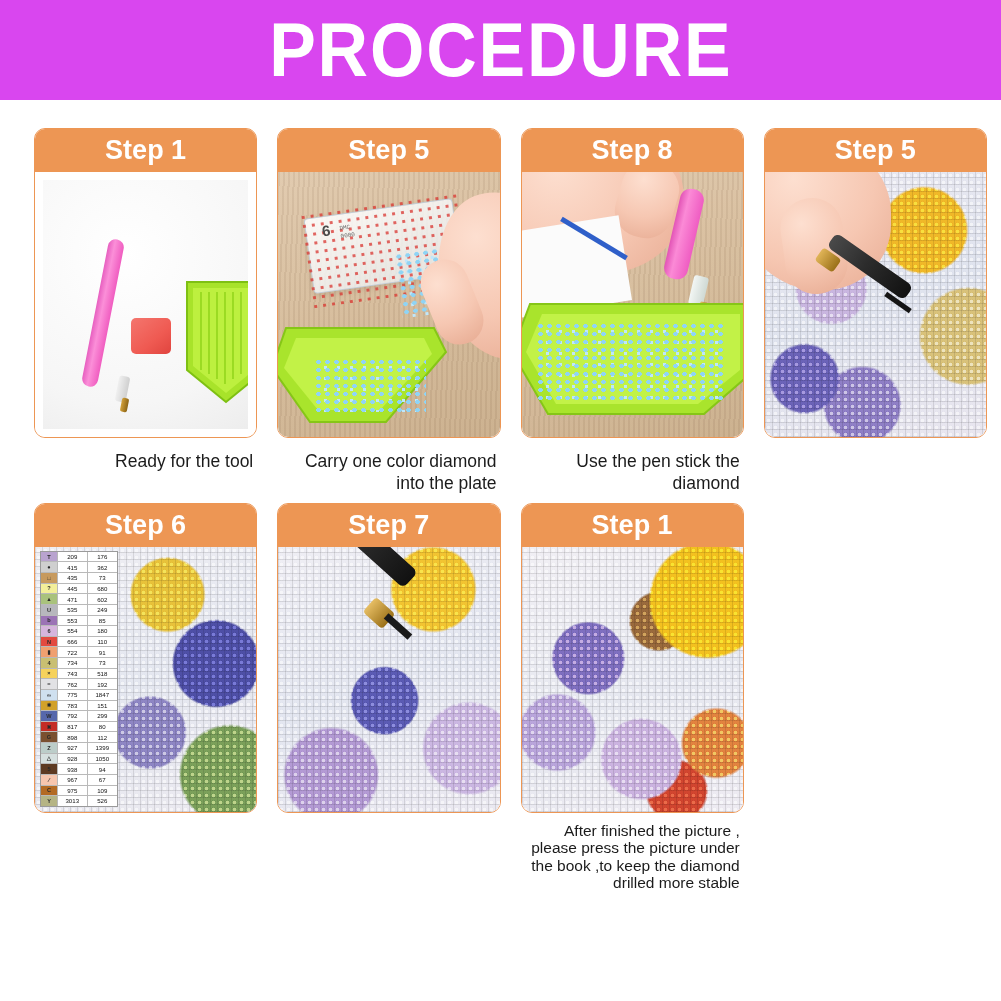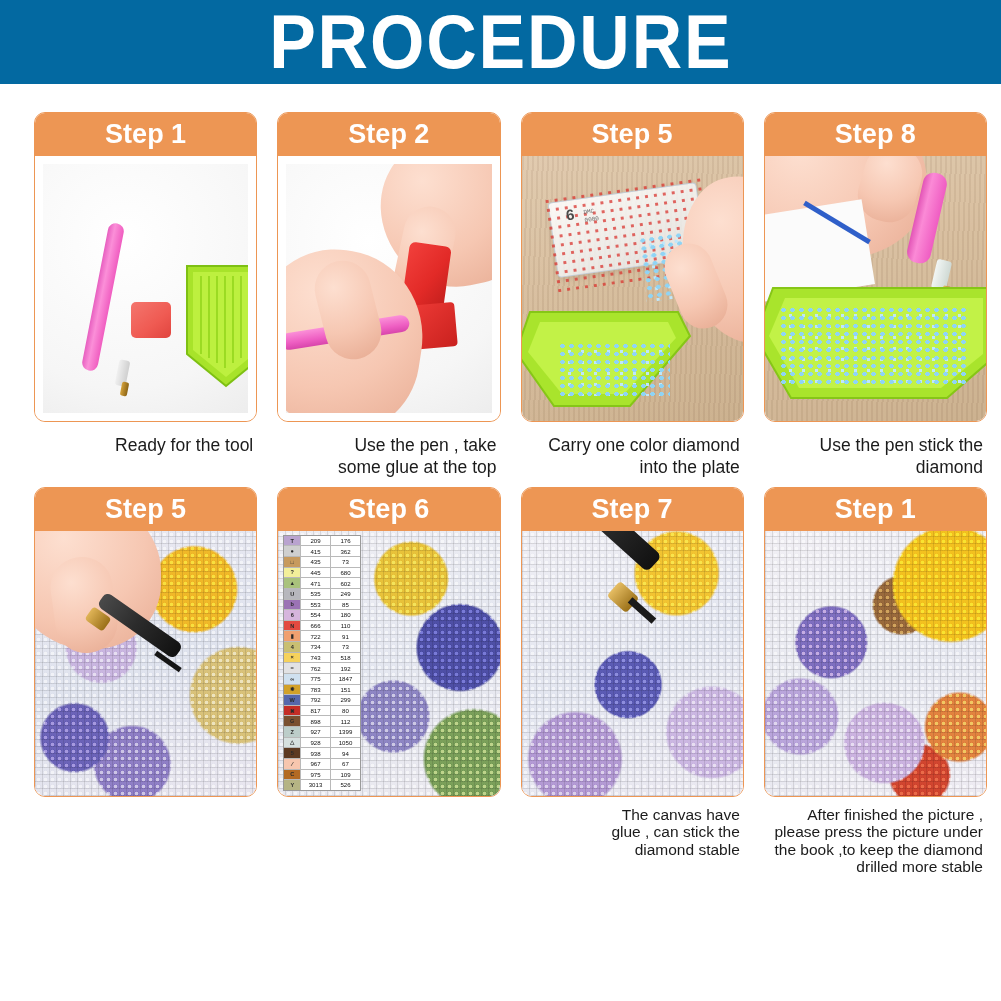--- a/index.html
+++ b/index.html
@@ -6,22 +6,22 @@
 
   body {
     width: 1001px; height: 1001px;
     background: #ffffff;
     font-family: "Liberation Sans", sans-serif;
     overflow: hidden;
   }
 
   
   .banner {
-    width: 1001px; height: 84px;
-    background: #0369a1;
+    width: 1001px; height: 100px;
+    background: #d946ef;
     display: flex; align-items: center; justify-content: center;
   }
   .banner-title {
     color: #ffffff;
     font-size: 76px;
     font-weight: bold;
     letter-spacing: 2px;
     font-family: "Liberation Sans Narrow", "Liberation Sans", sans-serif;
     transform: scaleX(0.92);
     line-height: 1;
@@ -297,41 +297,20 @@
                 <line x1="58" y1="14" x2="58" y2="96"></line>
               <line x1="66" y1="14" x2="66" y2="92"></line>
             </g>
           </svg>
         </div>
       </div>
     </div>
     <div class="caption" style="white-space: pre-line;">Ready for the tool</div>
   </div>
 
-  <div class="cell">
-    <div class="card">
-      <div class="card-head">
-        <span>Step 2</span>
-      </div>
-      <div class="card-body padded">
-        <div class="photo">
-          <div class="bg-white"></div>
-          <div class="skin" style="left:96px;top:-26px;width:136px;height:150px;border-radius:52% 48% 40% 60%;transform:rotate(-12deg);"></div>
-          <div class="skin" style="left:112px;top:42px;width:52px;height:106px;border-radius:26px;transform:rotate(12deg);"></div>
-          <div class="glue-red"></div>
-          <div class="glue-red2"></div>
-          <div class="skin" style="left:-34px;top:86px;width:170px;height:180px;border-radius:50% 52% 44% 56%;transform:rotate(9deg);"></div>
-          <div class="pen2"></div>
-          <div class="skin" style="left:34px;top:96px;width:56px;height:100px;border-radius:28px;transform:rotate(-14deg);"></div>
-        </div>
-      </div>
-    </div>
-    <div class="caption" style="white-space: pre-line;">Use the pen , take
-some glue at the top</div>
-  </div>
 
   <div class="cell">
     <div class="card">
       <div class="card-head">
         <span>Step 5</span>
       </div>
       <div class="card-body">
         <div class="photo">
           <div class="bg-wood"></div>
           <div class="bag"></div>
@@ -563,23 +542,20 @@
                  radial-gradient(circle at 86% 76%, #cbb7e2 0 16%, transparent 17%),
                  linear-gradient(160deg,#efeef4 0%,#e3e6f0 50%,#ebe9f1 100%);"></div>
           <div class="mosaic-dots"></div>
           <div class="mosaic-grid"></div>
           <div class="pen-dark" style="left:28px;top:-18px;width:120px;height:22px;transform:rotate(42deg);"></div>
           <div style="position:absolute;left:88px;top:56px;width:26px;height:20px;background:linear-gradient(90deg,#e6bd63,#9a7018);border-radius:4px;transform:rotate(42deg);"></div>
           <div style="position:absolute;left:104px;top:76px;width:32px;height:7px;background:#1a1a1a;transform:rotate(42deg);"></div>
         </div>
       </div>
     </div>
-    <div class="caption tight" style="white-space: pre-line;">The canvas have
-glue , can stick the
-diamond stable</div>
   </div>
 
   <div class="cell">
     <div class="card">
       <div class="card-head">
         <span>Step 1</span>
       </div>
       <div class="card-body">
         <div class="photo">
           <div class="mosaic" style="background:

